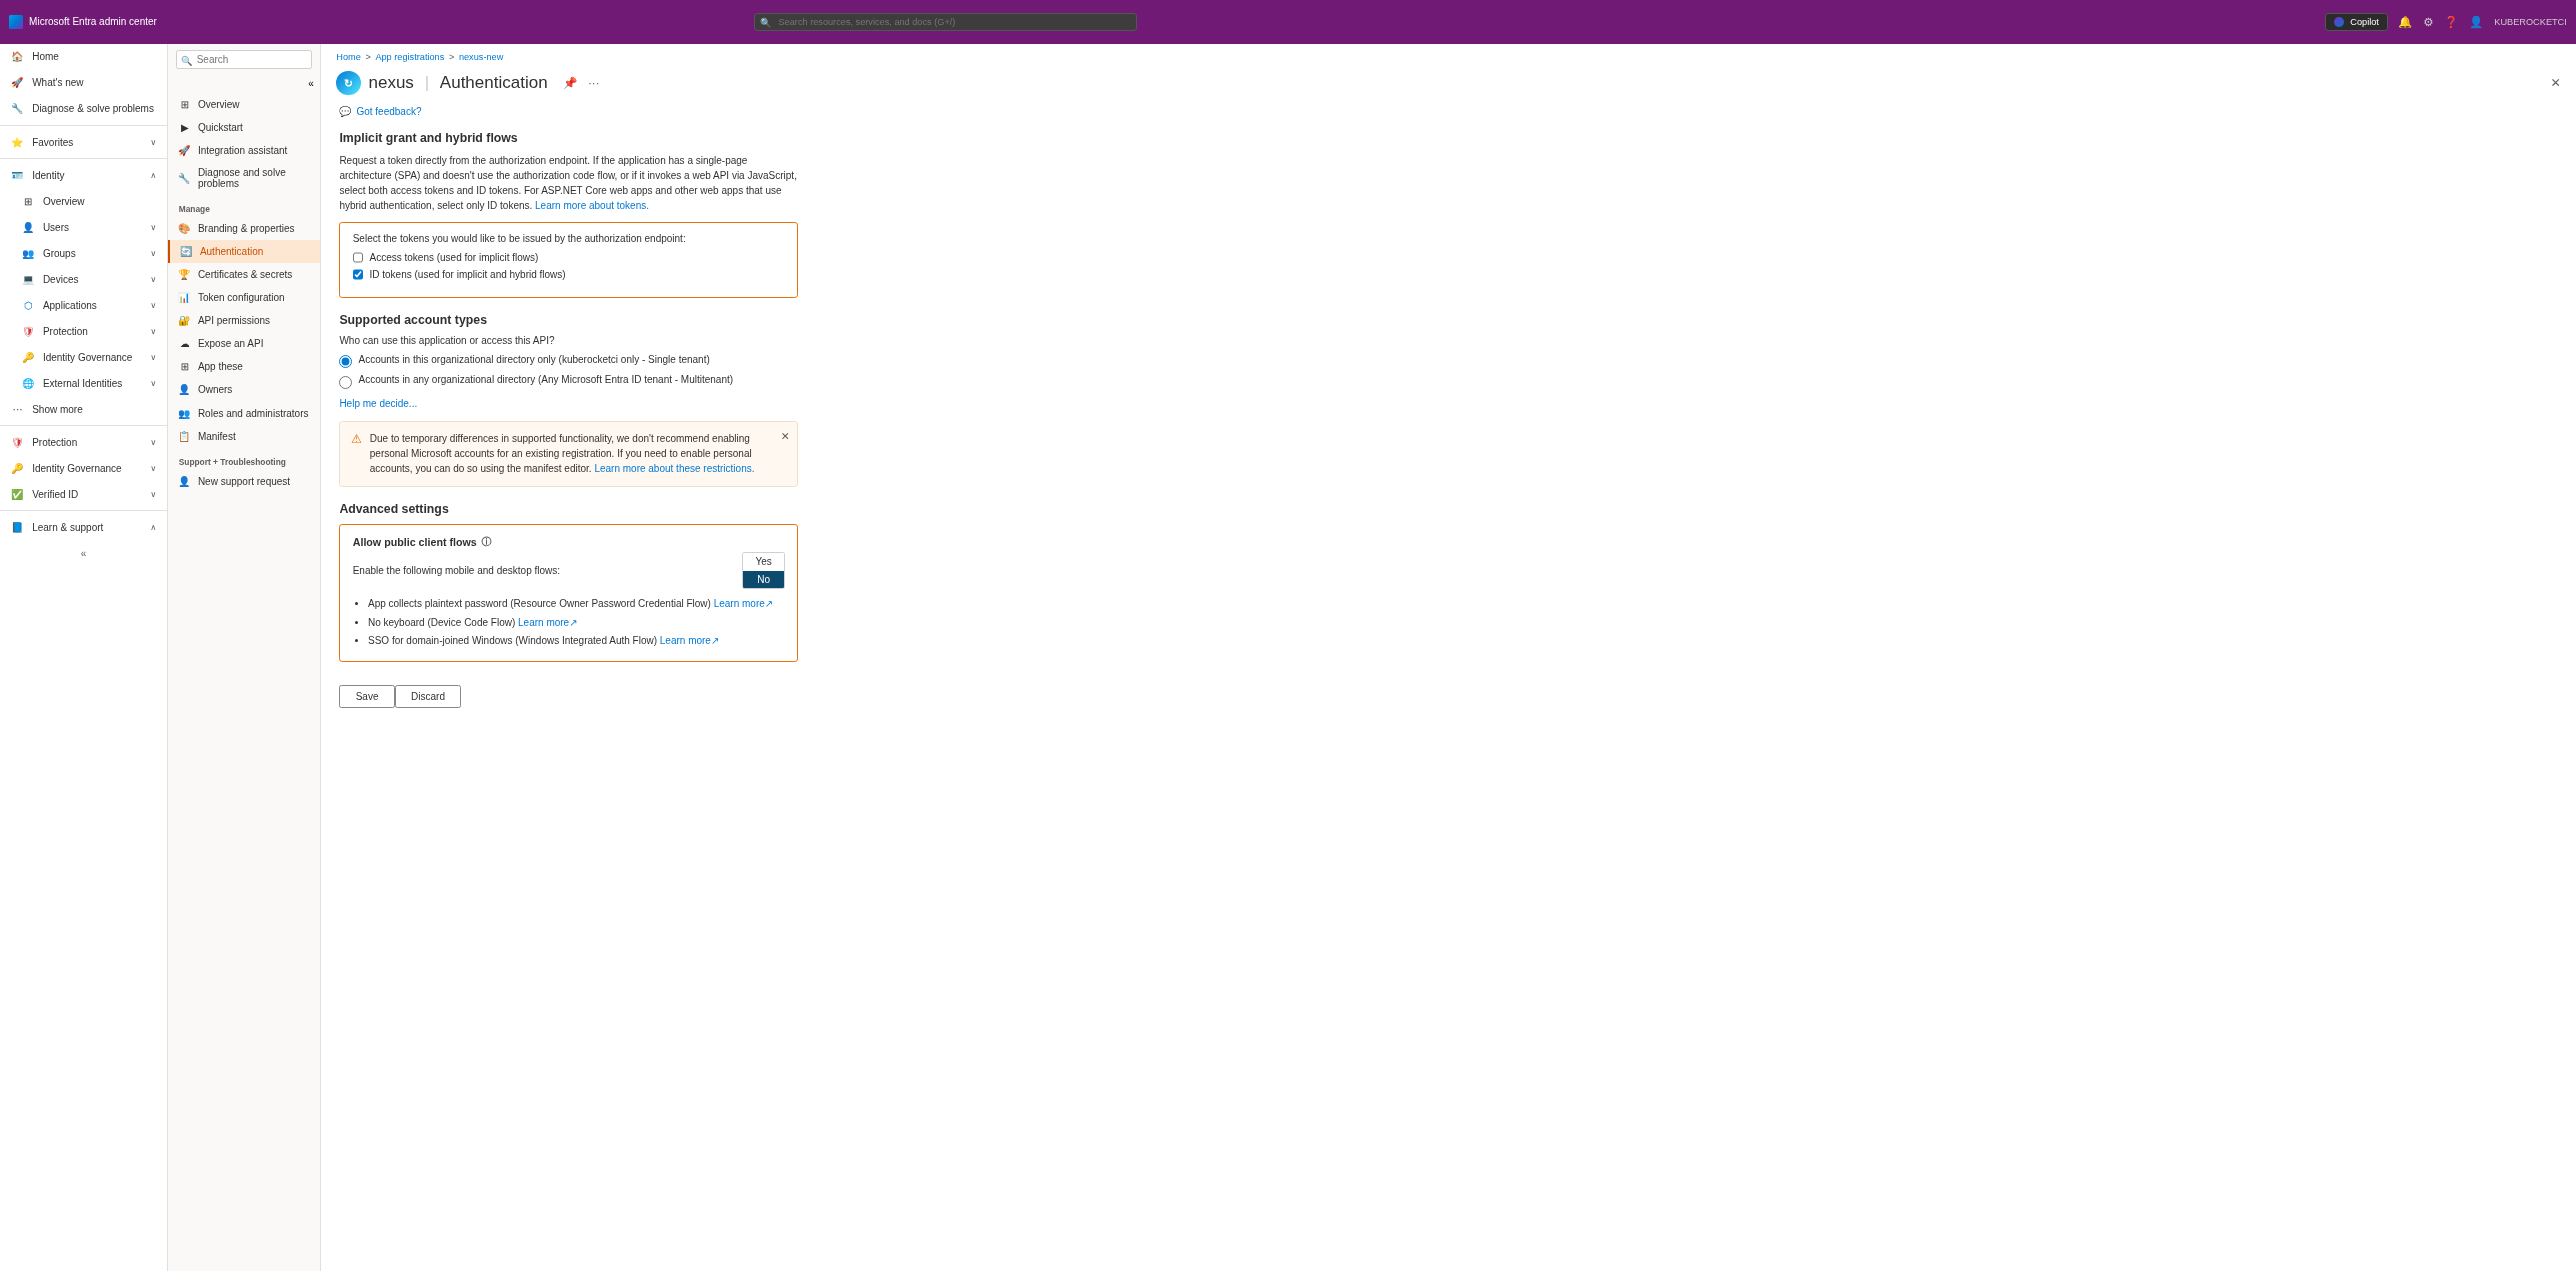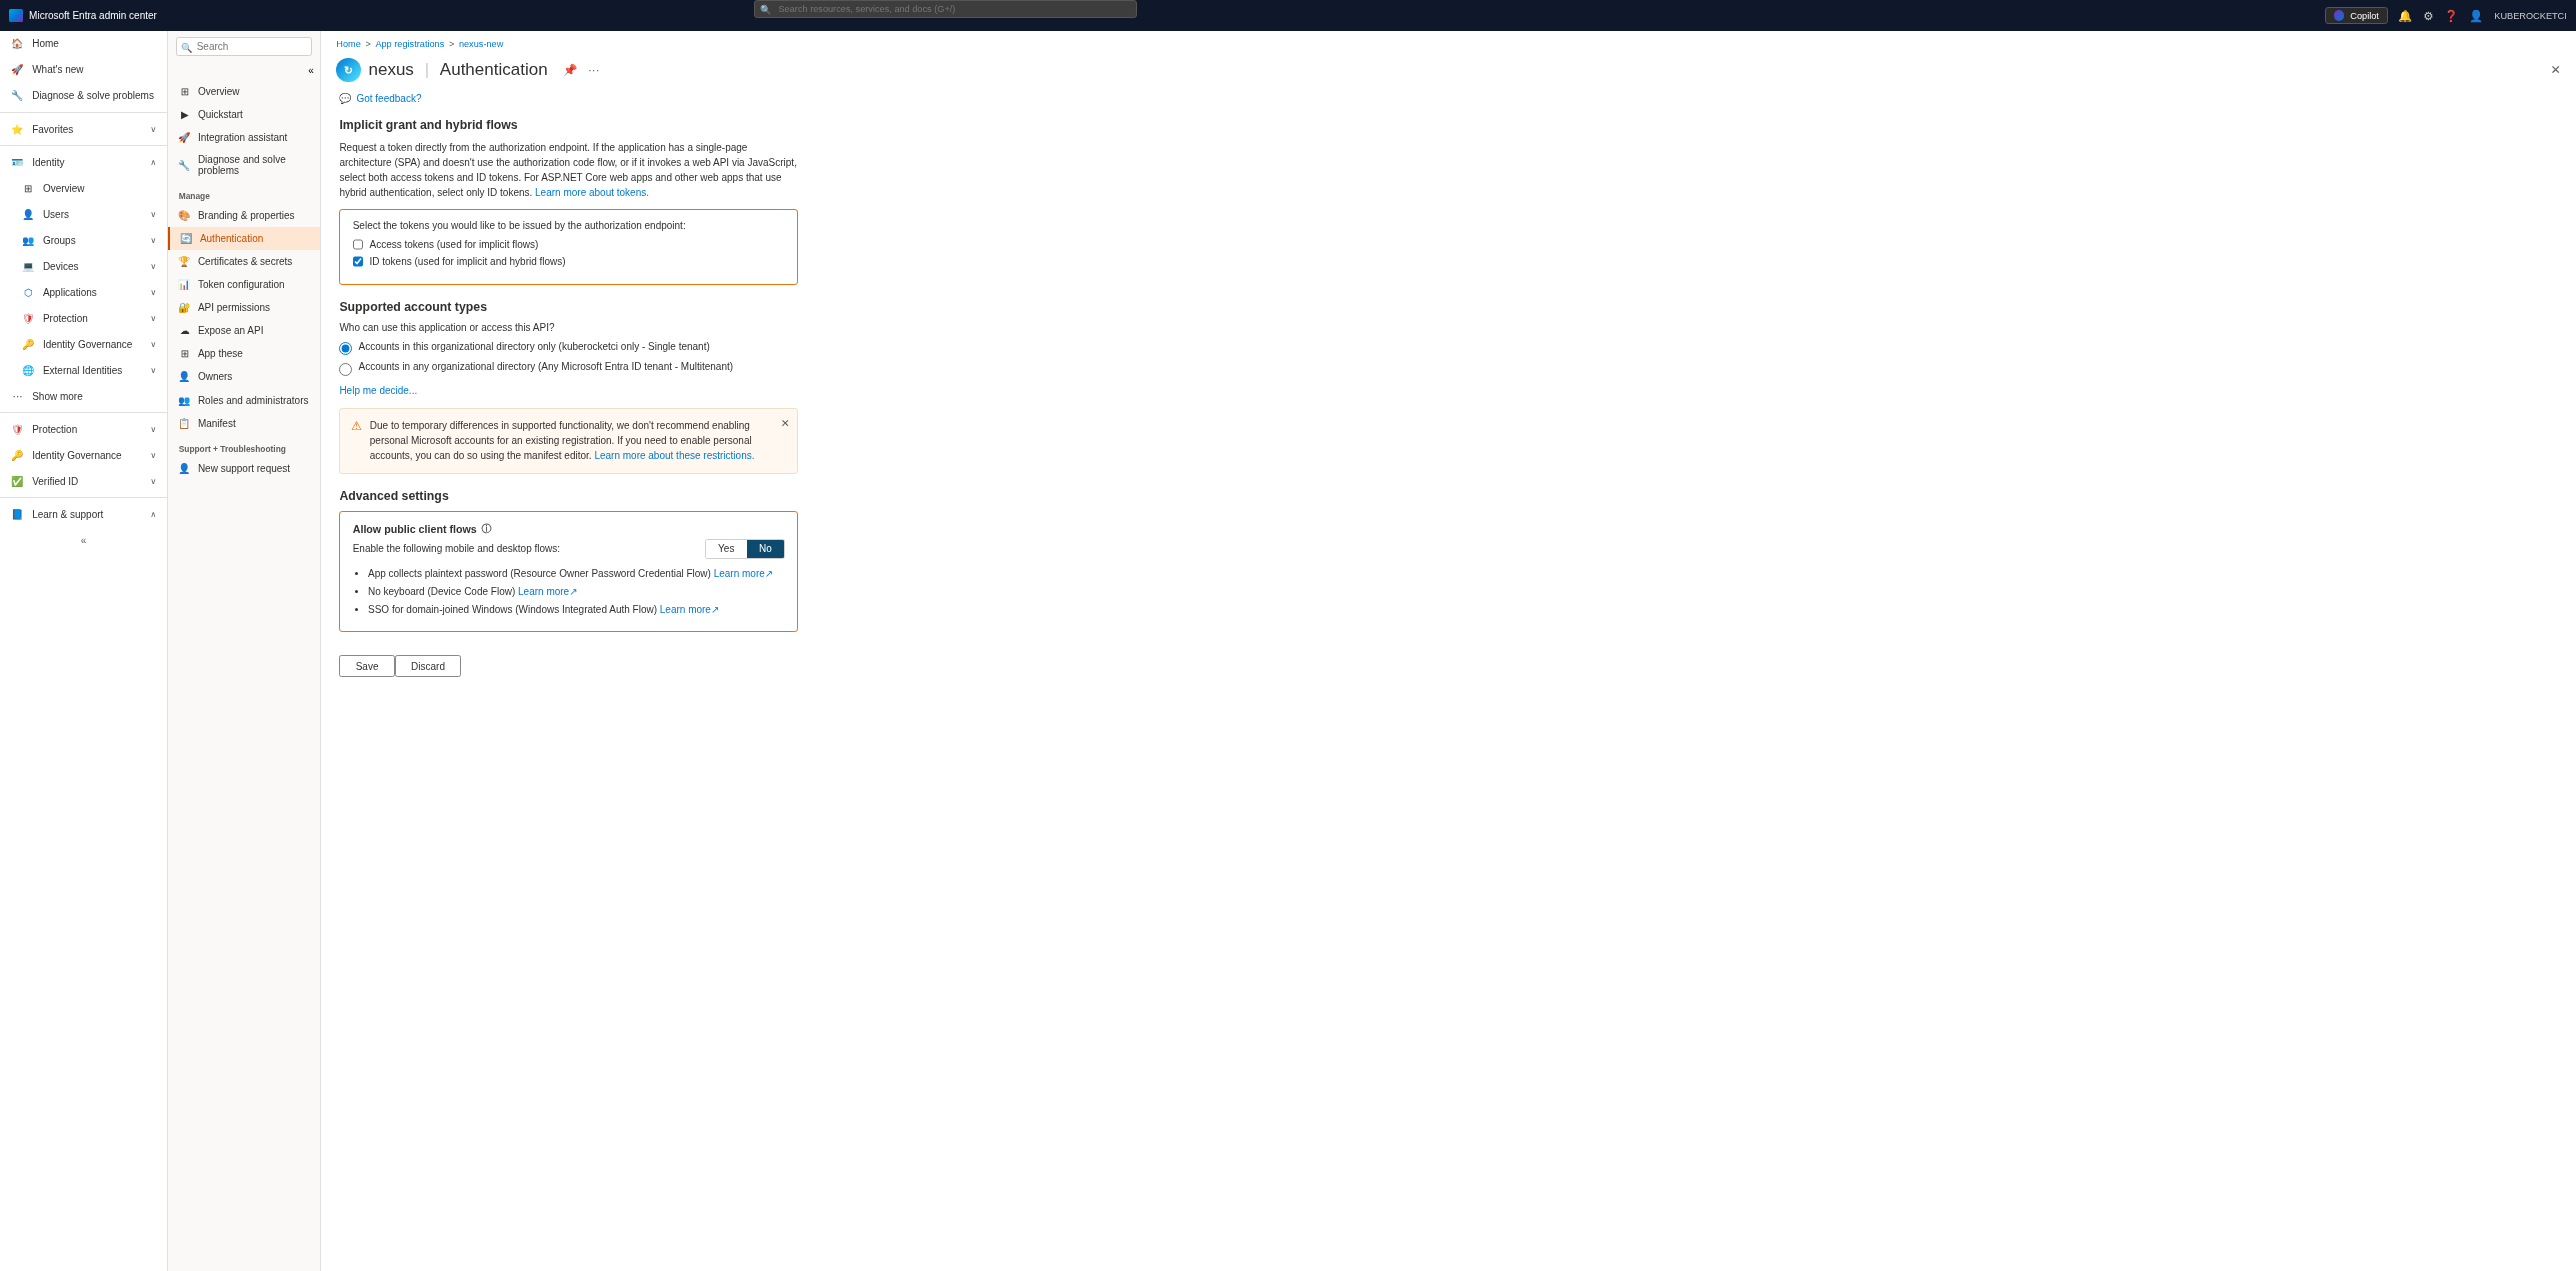--- a/index.html
+++ b/index.html
@@ -1,19 +1,19 @@
 <!DOCTYPE html>
 <html style="font-size:12.3px"><head>
   <meta charset="utf-8">
   <style>
     * { box-sizing: border-box; margin: 0; padding: 0; }
     body { font-family: 'Segoe UI', Arial, sans-serif; font-size: 10px; background: #f3f2f1; display: flex; flex-direction: column; height: 100vh; overflow: hidden; }
 
     
-    .topbar { background: #0f172a; color: #fff; height: 31px; display: flex; padding: 0 9.2px; gap: 7.7px; flex-shrink: 0; }
+    .topbar { background: #701a75; color: #fff; height: 44px; display: flex; align-items: center; padding: 0 9.2px; gap: 7.7px; flex-shrink: 0; }
     .topbar-logo { display: flex; align-items: center; gap: 6.1px; font-size: 10px; font-weight: 500; color: #fff; white-space: nowrap; }
     .topbar-logo-square { width: 13.8px; height: 13.8px; background: linear-gradient(135deg, #00a4ef 0%, #0078d4 50%, #7b2fbf 100%); border-radius: 1.5px; }
     .topbar-search { flex: 1; max-width: 383px; margin: 0 auto; }
     .topbar-search input { width: 100%; background: #3d3d3d; border: 0.8px solid #555; border-radius: 3.1px; color: #ccc; padding: 3.1px 7.7px 3.1px 23px; font-size: 9.2px; outline: none; }
     .topbar-search-wrap { position: relative; }
     .topbar-search-wrap .search-ico { position: absolute; left: 6.1px; top: 50%; transform: translateY(-50%); color: #aaa; font-size: 9.2px; }
     .topbar-right { display: flex; align-items: center; gap: 10.7px; margin-left: auto; }
     .topbar-right .copilot-btn { background: #2b2b2b; border: 0.8px solid #555; border-radius: 3.1px; color: #fff; padding: 2.3px 7.7px; font-size: 9.2px; cursor: pointer; display: flex; align-items: center; gap: 6px; }
     .topbar-right .copilot-btn .cp-dot { width: 10.7px; height: 10.7px; background: linear-gradient(135deg, #7b2fbf, #0078d4); border-radius: 50%; }
     .topbar-icon { color: #ccc; font-size: 11.5px; cursor: pointer; }
@@ -83,21 +83,21 @@
     .warning-text { font-size: 10px; color: #323130; line-height: 1.5; }
     .warning-text a { color: #0078d4; text-decoration: none; }
     .warning-close { position: absolute; right: 7.7px; top: 7.7px; color: #605e5c; cursor: pointer; font-size: 10.7px; }
 
     
     .adv-box { border: 1.5px solid #e8720c; border-radius: 3.1px; padding: 10.7px 12.3px; max-width: 459px; margin-bottom: 15.3px; }
     .adv-title { font-size: 10.7px; font-weight: 600; color: #323130; margin-bottom: 3.1px; display: flex; align-items: center; gap: 4.6px; }
     .adv-info { color: #605e5c; font-size: 10px; cursor: pointer; }
     .adv-toggle-row { display: flex; align-items: center; justify-content: space-between; margin-bottom: 7.7px; }
     .adv-enable-label { font-size: 10px; color: #323130; }
-    .toggle-group { display: flex; border: 0.8px solid #d0d0d0; border-radius: 2.3px; overflow: hidden; }
+    .toggle-group { display: flex; border: 0.8px solid #d0d0d0; border-radius: 2.3px; overflow: hidden; flex-direction: column; }
     .toggle-btn { padding: 3.1px 12.3px; font-size: 10px; cursor: pointer; border: none; background: #fff; color: #323130; }
     .toggle-btn.active { background: #0c4a6e; color: #fff; }
     .adv-list { list-style: disc; padding-left: 15.3px; }
     .adv-list li { font-size: 10px; color: #323130; margin-bottom: 3.1px; line-height: 1.5; }
     .adv-list li a { color: #0078d4; text-decoration: none; }
 
     
     .footer-btns { display: flex; gap: 0; padding: 7.7px 0; }
     .btn { padding: 4.6px 15.3px; font-size: 10px; border-radius: 2.3px; cursor: pointer; border: 0.8px solid; }
     .btn-primary { background: #fff; border-color: #8a8886; color: #323130; }

